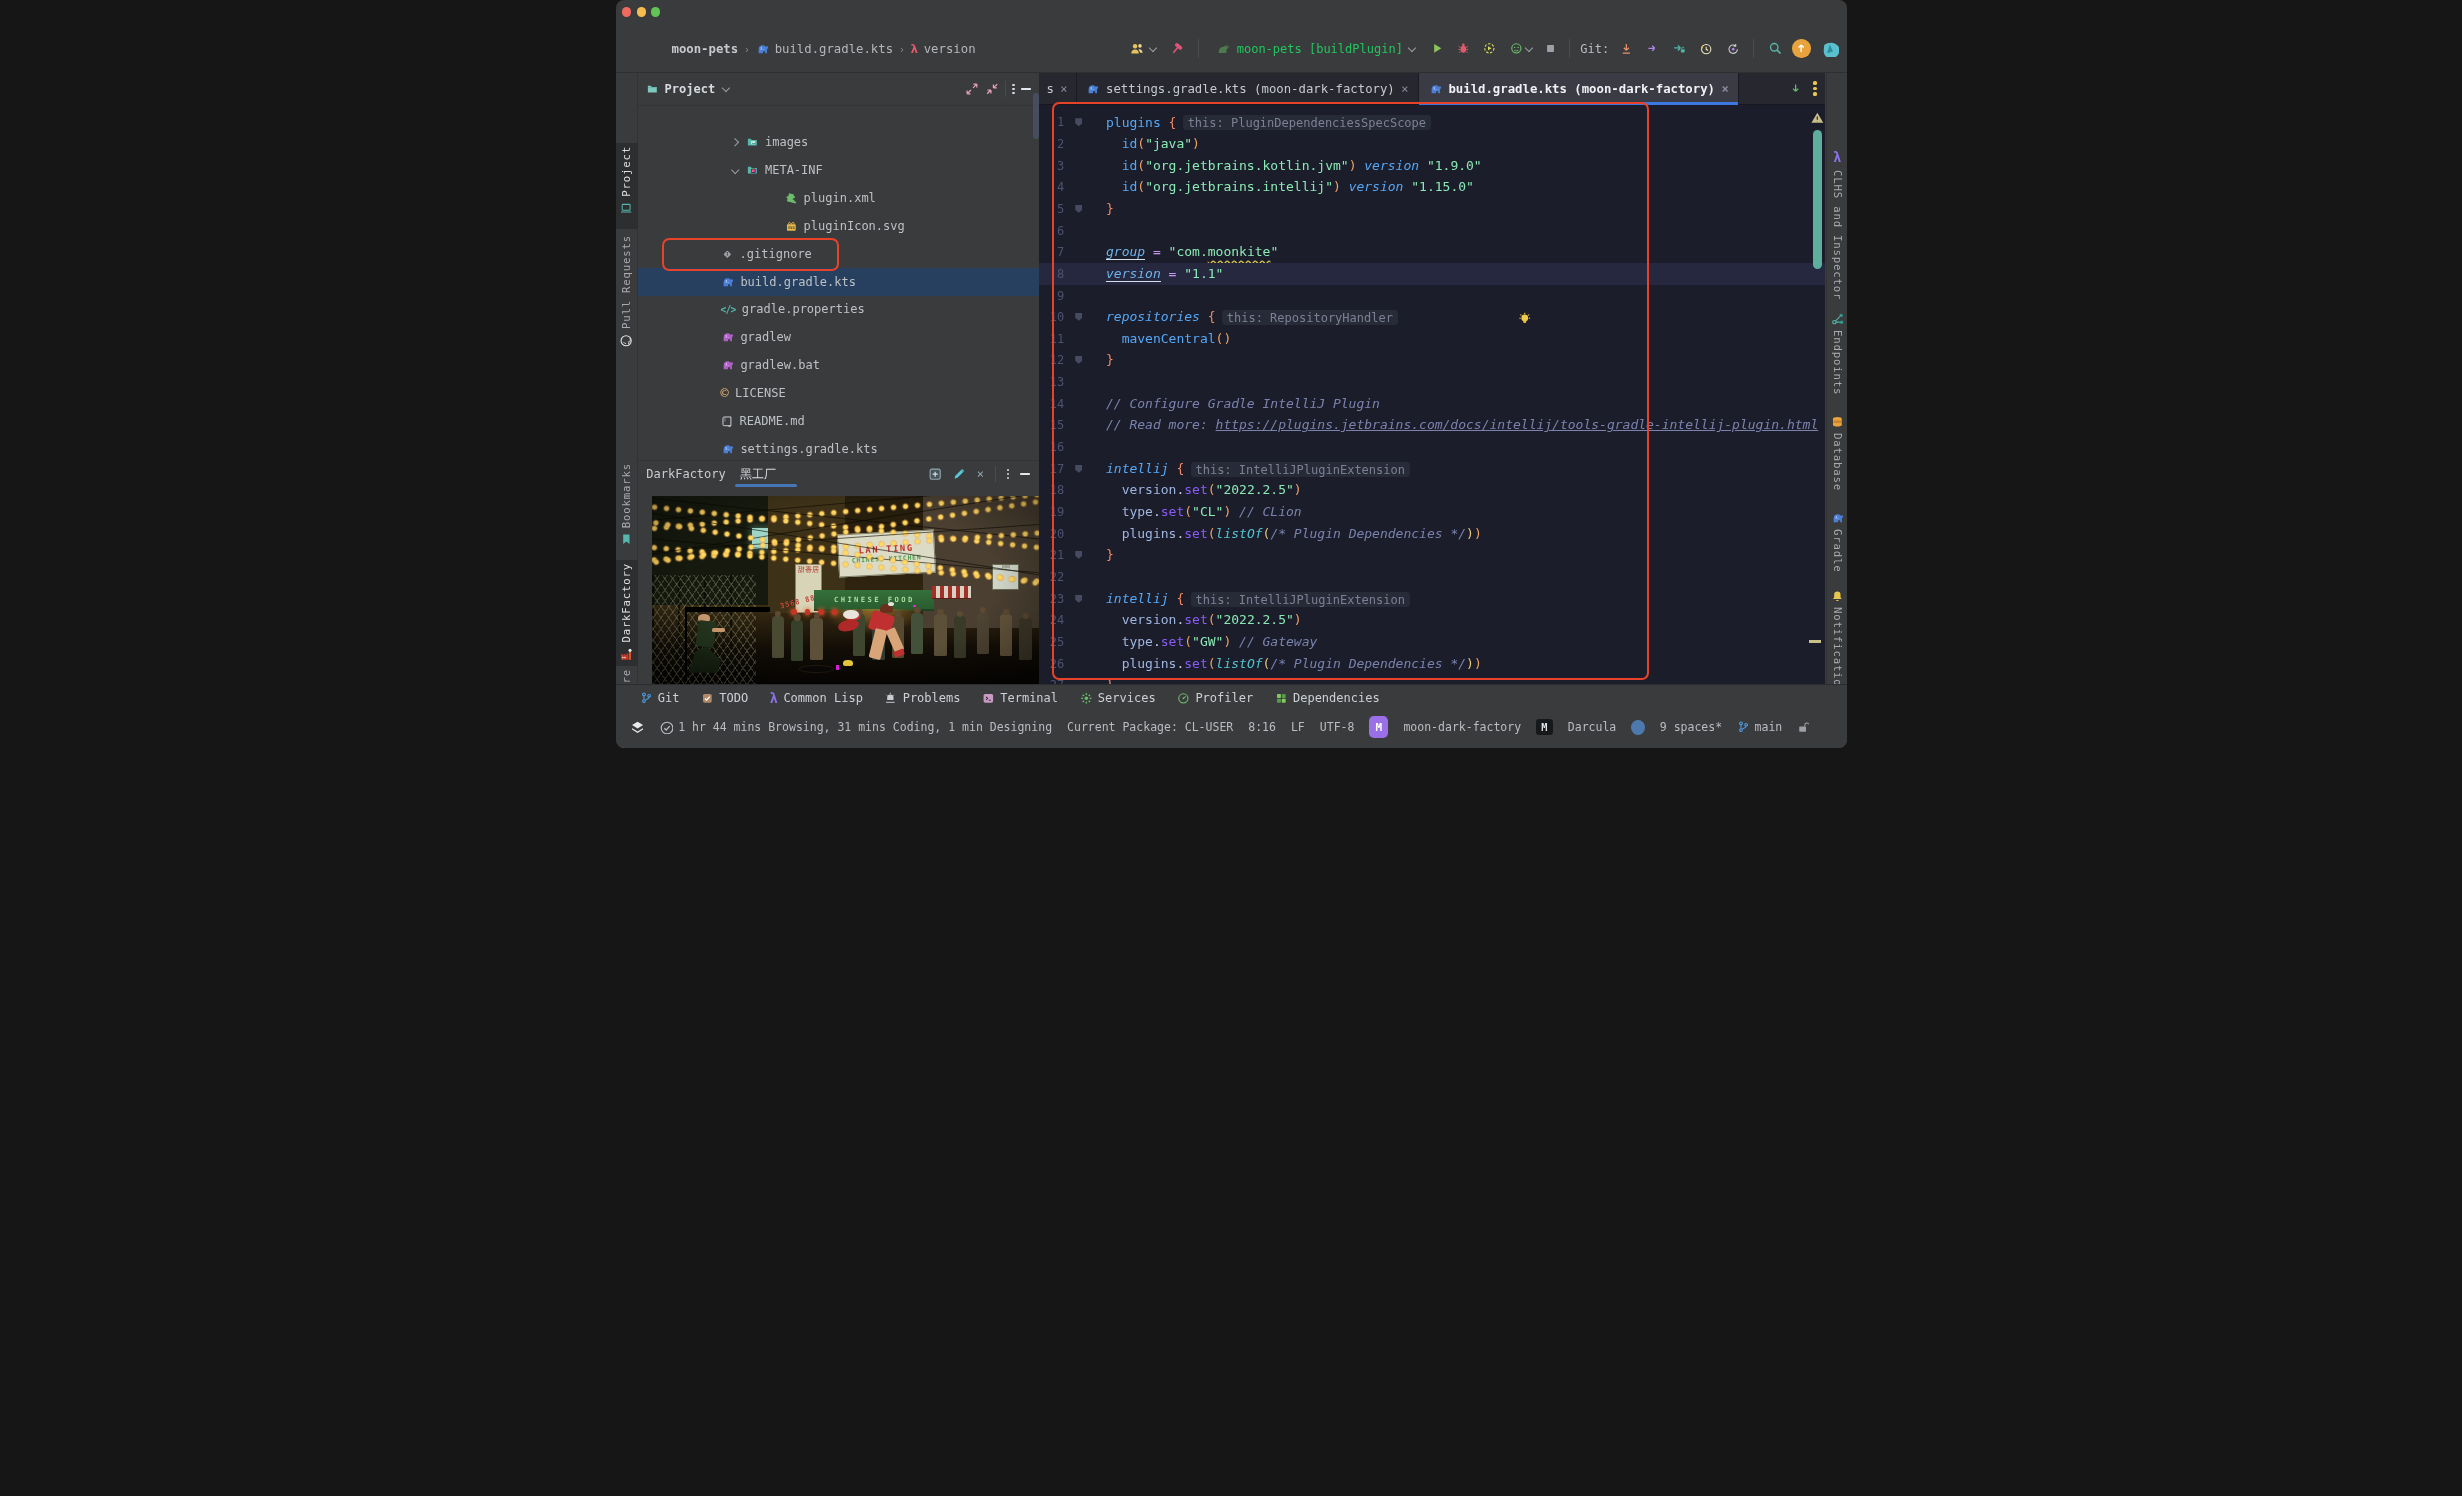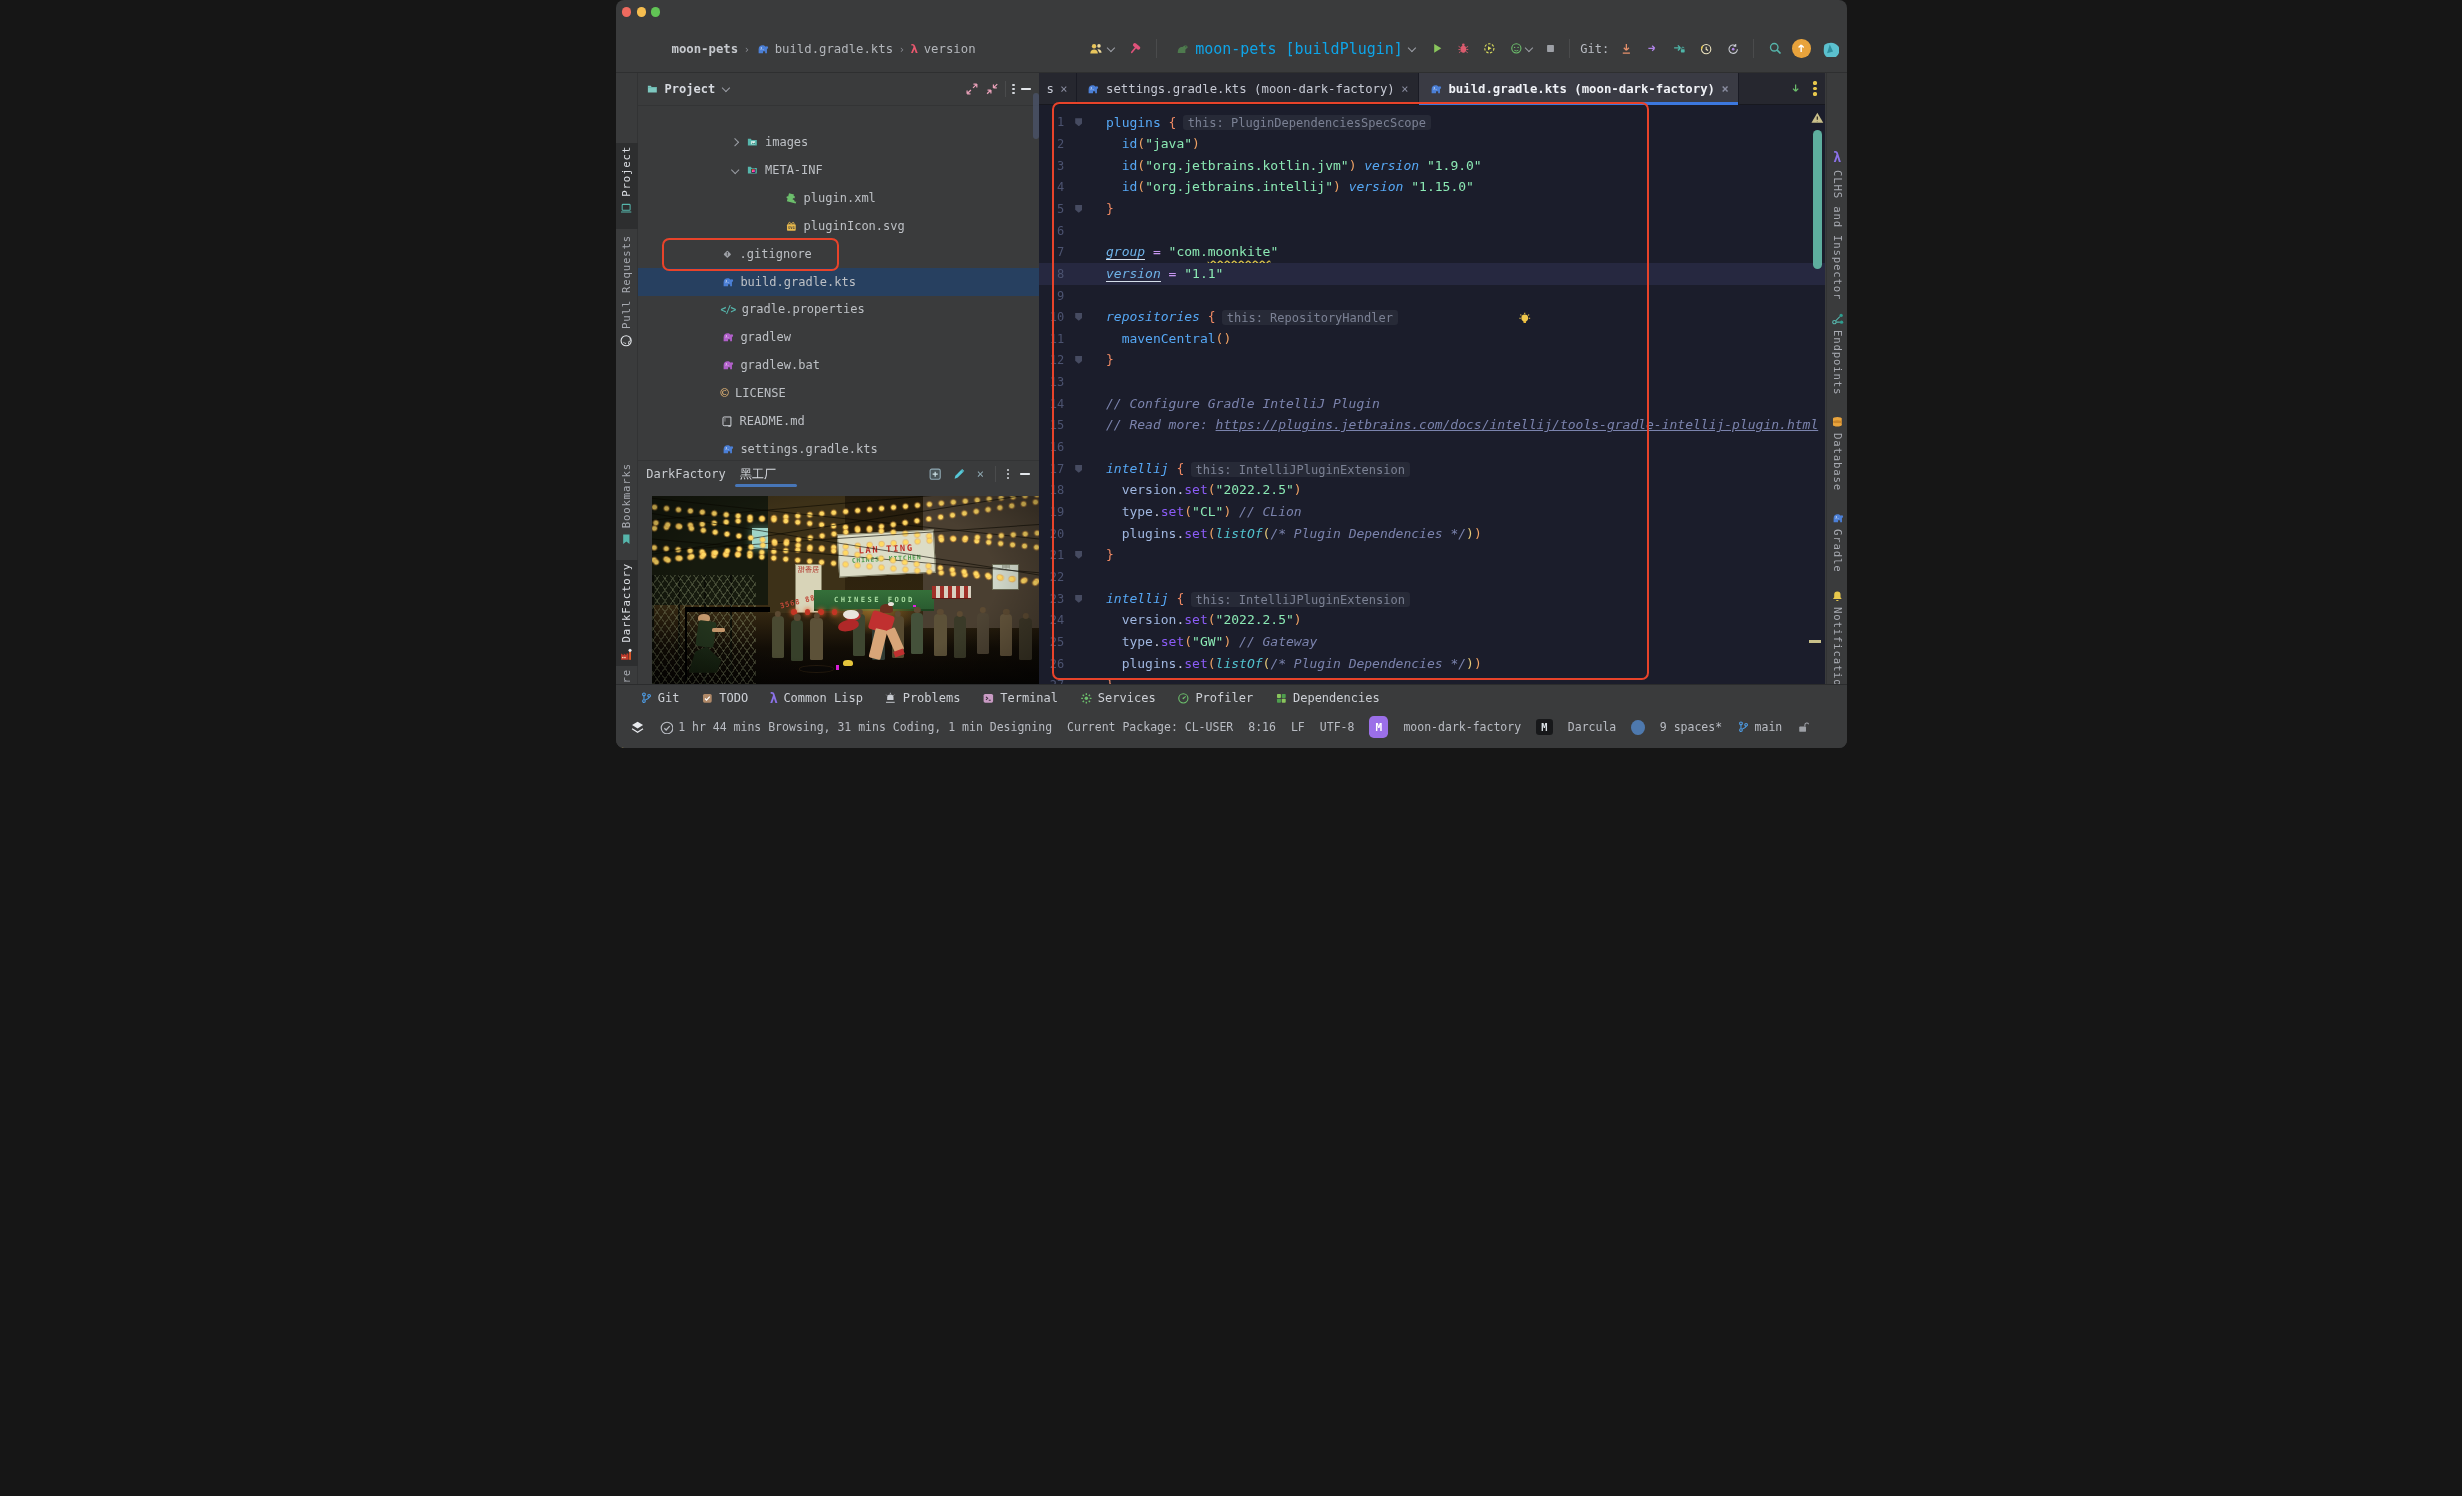--- a/index.html
+++ b/index.html
@@ -21,21 +21,21 @@
     font-size:10.7px; font-weight:bold; color:#AEB1B7; }
 
   
   #toolbar { position:absolute; left:0; top:24px; width:100%; height:49px; border-bottom:0.8px solid #2E2F30; }
   #breadcrumbs { position:absolute; left:12px; top:0; height:49px; display:flex; align-items:center; gap:5.6px; font-size:12.3px; color:#B3B6BB;margin-left:44px; }
   .crumb-sep { color:#8A8D93; font-size:10.3px; }
   #breadcrumbs .b0 { font-weight:bold; color:#C6C9CE; }
   #main-toolbar { position:absolute; right:4.8px; top:0; height:49px; display:flex; align-items:center; gap:7.2px; }
   .tb-btn { display:flex; align-items:center; gap:3.2px; padding:3.2px; border-radius:4px; }
   .chev { width:5.6px; height:5.6px; border-right:1.3px solid #9A9DA4; border-bottom:1.3px solid #9A9DA4; transform:rotate(45deg) translateY(-1.6px); }
-  #run-config { display:flex; align-items:center; gap:5.6px; color:#0ea5e9; font-size:15px; padding:4px 6.4px; border-radius:4px; }
+  #run-config { display:flex; align-items:center; gap:5.6px; color:#22c55e; font-size:12px; padding:4px 6.4px; border-radius:4px; }
   .tb-sep { width:0.8px; height:19px; background:#4A4B4C; margin:0 3.2px; }
   #git-label { color:#B9BCC3; }
   .upd-disc { width:18.3px; height:18.3px; border-radius:50%; background:#E8A33C; display:flex; align-items:center; justify-content:center; }
 
   
   #left-strip { position:absolute; left:0; top:73px; width:22px; height:611px; background:#3A3B3C; border-right:0.8px solid #323334; }
   .strip-item { position:absolute; left:0; width:22px; display:flex; flex-direction:column; align-items:center; gap:4.8px; }
   .strip-item.active { background:#2D2E2F; }
   .vlabel-l { writing-mode:vertical-rl; transform:rotate(180deg); font-size:10.7px; letter-spacing:0.8px; color:#A8ABB2; }
   .vlabel-r { writing-mode:vertical-rl; font-size:10.7px; letter-spacing:0.8px; color:#A8ABB2; }

